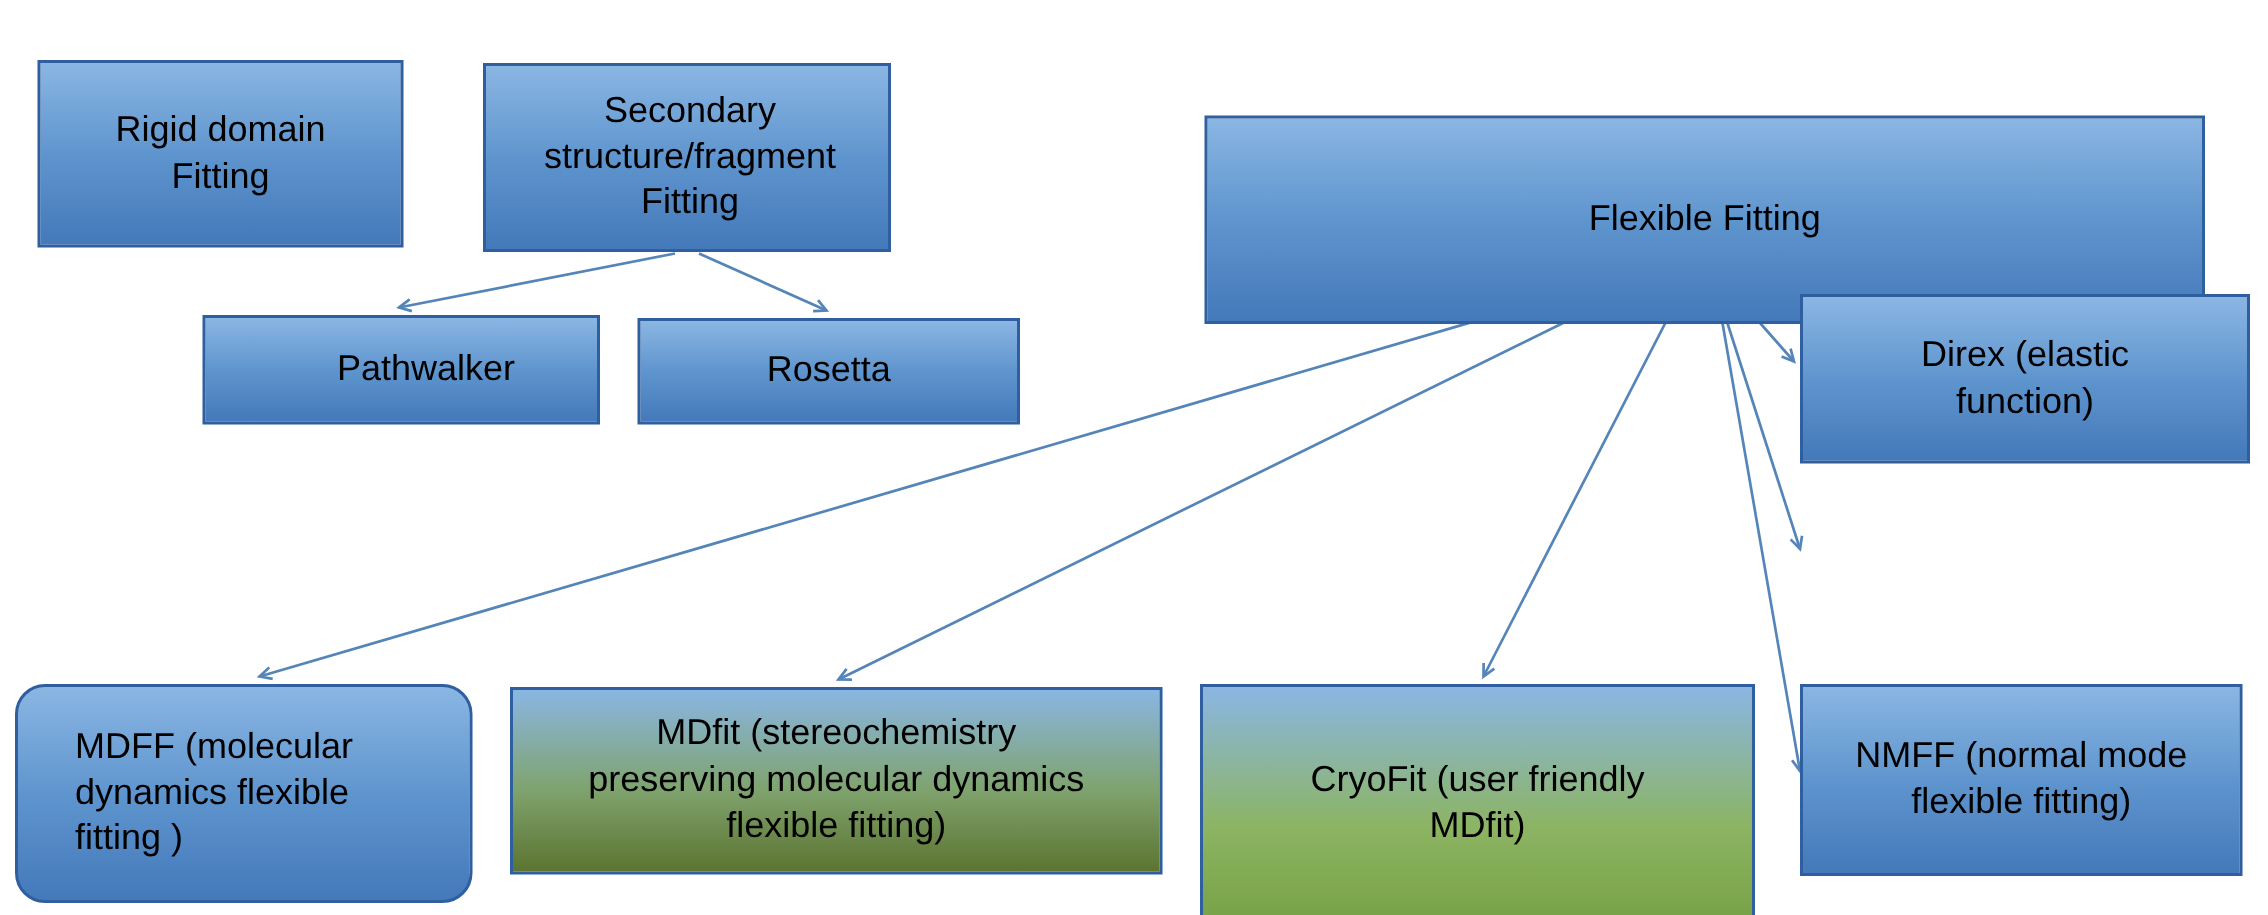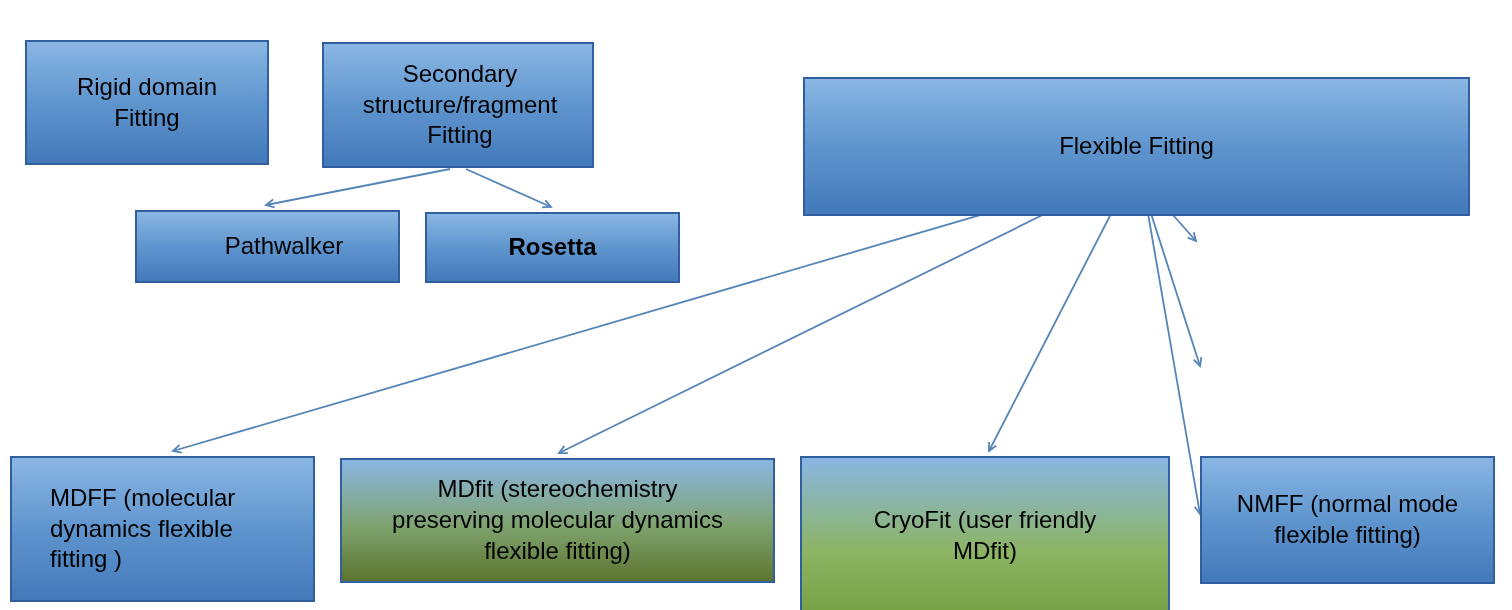--- a/index.html
+++ b/index.html
@@ -18,29 +18,29 @@
     border: 2px solid #2f5f9e;
     background: linear-gradient(180deg, #8ab6e3 0%, #5f95ce 50%, #4479ba 100%);
     display: flex; align-items: center; justify-content: center;
     text-align: center;
     color: #000000;
     font-size: 24px;
     line-height: 1.28;
     white-space: pre-line;
     padding: 4px 12px;
   }
-  .node.align-left { justify-content: flex-start; text-align: left; padding-left: 38px; }
+  .node.align-left { justify-content: flex-start; text-align: left; padding-left: 38px; border-radius: 20px; }
   .grad-olive { background: linear-gradient(180deg, #8ab6e3 0%, #7fa36e 55%, #5c7430 100%); }
   .grad-green { background: linear-gradient(180deg, #8ab6e3 0%, #8cb463 60%, #78a246 100%); }
 
   .n-rigid      { left: 25px;   top: 40px;  width: 244px; height: 125px; }
   .n-secondary  { left: 322px;  top: 42px;  width: 272px; height: 126px; padding-left: 16px; }
   .n-flexible   { left: 803px;  top: 33px;  width: 667px; height: 139px; margin-top: 44px; }
   .n-pathwalker { left: 135px;  top: 210px; width: 265px; height: 73px; padding-left: 45px;  }
-  .n-rosetta    { left: 425px;  top: 212px; width: 255px; height: 71px; font-weight: bold;  }
+  .n-rosetta    { left: 425px;  top: 212px; width: 255px; height: 71px;  }
   .n-direx      { left: 1200px; top: 196px; width: 300px; height: 113px; }
   .n-yupscx     { left: 1205px; top: 322px; width: 290px; height: 115px; }
   .n-nmff       { left: 1200px; top: 456px; width: 295px; height: 128px; }
   .n-mdff       { left: 10px;   top: 456px; width: 305px; height: 146px; }
   .n-mdfit      { left: 340px;  top: 458px; width: 435px; height: 125px; }
   .n-cryofit    { left: 800px;  top: 456px; width: 370px; height: 160px; }
 
   svg.connectors { position: absolute; left: 0; top: 0; pointer-events: none; }
   svg.connectors line { stroke: #5585b8; stroke-width: 1.8; }
 </style>
@@ -81,20 +81,24 @@
   </div>
 
   <div class="node n-pathwalker">
     <span>Pathwalker</span>
   </div>
 
   <div class="node n-rosetta">
     <span>Rosetta</span>
   </div>
 
+  <div class="node n-direx">
+    <span>Direx (elastic
+function)</span>
+  </div>
 
 
   <div class="node n-nmff">
     <span>NMFF (normal mode
 flexible fitting)</span>
   </div>
 
   <div class="node n-mdff align-left">
     <span>MDFF (molecular
 dynamics flexible

